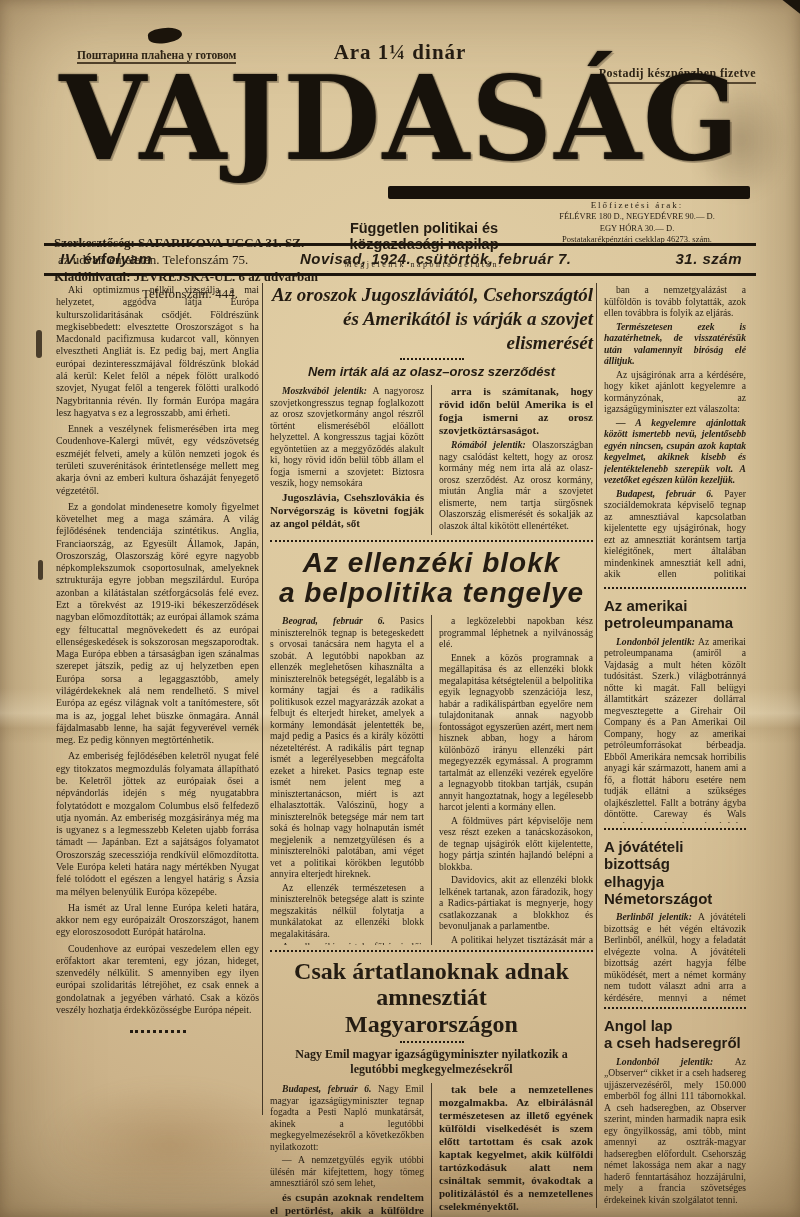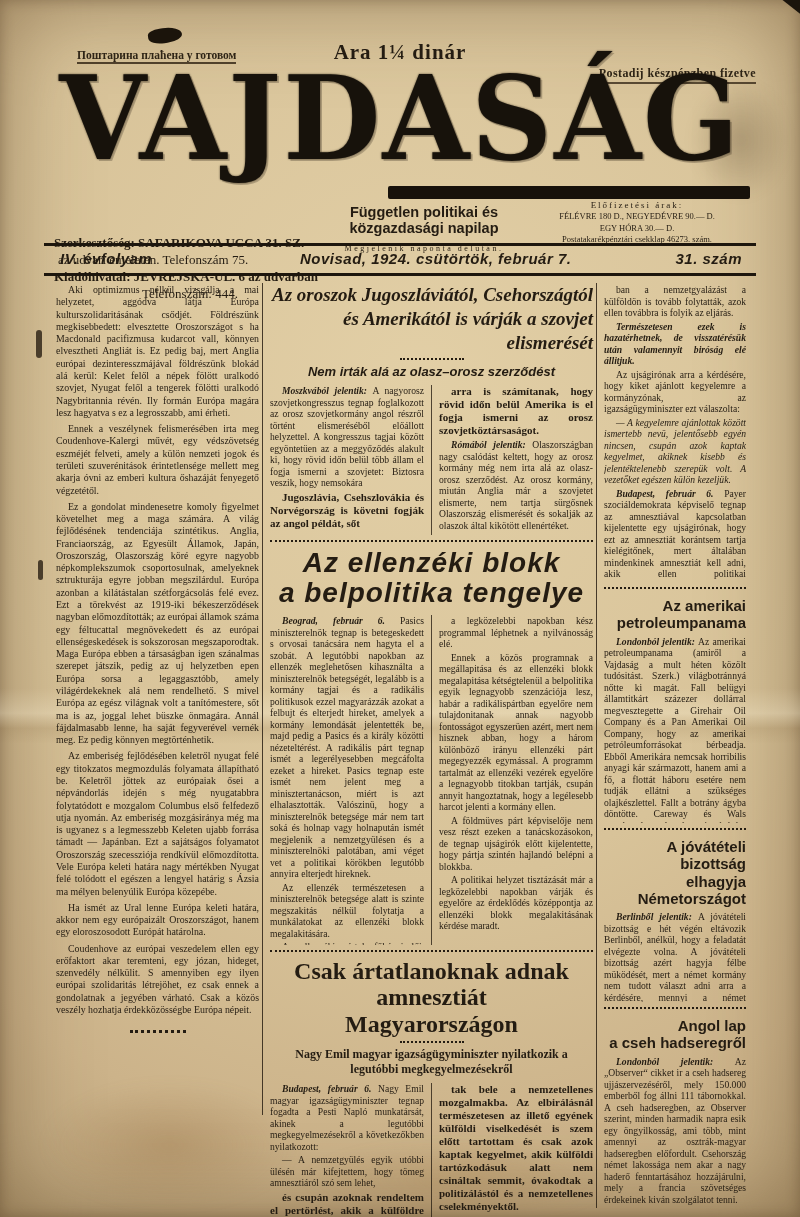--- a/index.html
+++ b/index.html
@@ -29,50 +29,50 @@
     white-space:nowrap;
   }
   .ink-smudge{position:absolute;left:148px;top:28px;width:34px;height:15px;background:#1b140b;border-radius:40% 60% 50% 50%;transform:rotate(-8deg);}
   .ink-bar{position:absolute;left:388px;top:186px;width:362px;height:13px;background:#17110a;border-radius:2px;}
   .corner-mark{position:absolute;left:778px;top:-5px;width:34px;height:13px;background:#1a140c;transform:rotate(38deg);}
   .edge-speck{position:absolute;background:rgba(40,30,18,.8);border-radius:3px;}
   .infobar{position:absolute;top:199px;left:54px;width:694px;display:flex;}
   .ed{width:268px;font-size:13px;line-height:1.3;margin-top:36px;}
   .ed .b1{font-weight:700;}
   .ed .b2{padding-left:4px;}
-  .tag{flex:1;text-align:center;padding-top:5px;}
+  .tag{flex:1;text-align:center;padding-top:21px;}
   .tag-main{font-family:"Liberation Sans",sans-serif;font-weight:700;font-size:14.5px;}
   .tag-sub{font-size:8px;letter-spacing:2.5px;margin-top:8px;}
   .subs{width:222px;text-align:center;font-size:8.5px;line-height:1.35;}
   .subs-t{letter-spacing:2px;font-size:9px;}
   .dateband{position:absolute;top:243px;left:44px;width:712px;height:27px;
     border-top:3px solid #1d160d;border-bottom:3px solid #1d160d;}
   .dateband .itm{position:absolute;top:4px;font-family:"Liberation Sans",sans-serif;font-style:italic;font-weight:700;font-size:15px;letter-spacing:.5px;}
   .vol{left:16px;} .datec{left:256px;} .issue{right:14px;}
   
   .vline{position:absolute;width:1px;background:rgba(42,32,20,.85);}
   .vl1{left:262px;top:283px;height:832px;}
   .vl2{left:596px;top:283px;height:925px;}
   .col-left{position:absolute;left:56px;top:284px;width:203px;}
   .middle{position:absolute;left:270px;top:283px;width:323px;}
   .col-right{position:absolute;left:604px;top:284px;width:142px;}
   .para{font-size:9.6px;line-height:1.2;text-align:justify;text-indent:12px;margin:0 0 2px;}
   .col-left .para{font-size:9.9px;line-height:1.24;margin-bottom:4px;}
   .para.b{font-weight:700;font-size:11px;line-height:1.18;}
-  .para.i{font-style:italic;}
+  .para.i{font-style:italic;font-weight:bold;}
   .para.bi{font-weight:700;font-style:italic;}
   .para.c{text-align:center;text-indent:0;}
   .para em{font-style:italic;font-weight:700;}
   .h-europa{font-weight:700;font-size:27px;text-align:center;margin:0 0 8px;line-height:1;}
   .h-main{font-style:italic;font-weight:700;font-size:19px;line-height:1.25;text-align:right;margin:0;}
   .h-sub{font-family:"Liberation Sans",sans-serif;font-style:italic;font-weight:700;font-size:13px;text-align:center;margin:2px 0 6px;}
   .h-ellenzek{font-family:"Liberation Sans",sans-serif;font-style:italic;font-weight:700;font-size:28px;line-height:1.05;text-align:center;letter-spacing:1px;margin:4px 0 8px;}
   .h-amnesty{font-weight:700;font-size:24px;line-height:1.1;text-align:center;margin:4px 0 0;}
   .h-sub2{font-weight:700;font-size:12px;text-align:center;line-height:1.25;margin:2px 0 6px;}
-  .h-side{font-family:"Liberation Sans",sans-serif;font-weight:700;font-size:15px;line-height:1.15;text-align:right;margin:2px 0 4px;}
+  .h-side{font-family:"Liberation Sans",sans-serif;font-weight:700;font-size:15px;line-height:1.15;text-align:left;margin:2px 0 4px;}
   .cols{display:flex;overflow:hidden;}
   .cols .c{width:154px;}
   .cols .cdiv{width:1px;background:rgba(42,32,20,.8);margin:0 7px;}
   .sec-main-cols{height:150px;}
   .sec-ellenzek-cols{height:330px;}
   .sec-amnesty-cols{height:180px;}
   .dots-sm{width:64px;margin:4px auto;border-top:2px dotted #241c12;}
   .dotrule{border-top:2px dotted #241c12;margin:5px 0 6px;}
   .enddots{width:56px;margin:14px auto 0;border-top:3px dotted #241c12;}
   .rsec{overflow:hidden;}
@@ -169,20 +169,21 @@
         <div class="c">
             <p class="para"><em>Beograd, február 6. </em>Pasics miniszterelnök tegnap is betegeskedett s orvosai tanácsára nem hagyta el a szobát. A legutóbbi napokban az ellenzék meglehetősen kihasználta a miniszterelnök betegségét, legalább is a kormány tagjai és a radikális politikusok ezzel magyarázzák azokat a felbujt és elterjedt hireket, amelyek a kormány lemondását jelentették be, majd pedig a Pasics és a király közötti nézeteltérést. A radikális párt tegnap ismét a legerélyesebben megcáfolta ezeket a hireket. Pasics tegnap este ismét nem jelent meg a minisztertanácson, miért is azt elhalasztották. Valószinü, hogy a miniszterelnök betegsége már nem tart soká és holnap vagy holnapután ismét megjelenik a nemzetgyülésen és a miniszterelnöki palotában, ami véget vet a politikai körökben legutóbb annyira elterjedt hireknek.</p>
             <p class="para">Az ellenzék természetesen a miniszterelnök betegsége alatt is szinte megszakitás nélkül folytatja a munkálatokat az ellenzéki blokk megalakitására.</p>
             <p class="para">Az ellenzéki pártok főképviselői, Davidovics Ljuba, Korosec és Spaho tegnap is folytatták konferenciájukat, amelyen az ellenzéki blokk programmjának a megállapitásán fáradoztak. Ennek az egységes programmnak a megállapitása nagy nehézségekbe ütközik, de az ellenzék vezérei a legoptimisztikusabban nyilatkoznak róla és remélik, hogy már</p>
           </div>
         <div class="cdiv"></div>
         <div class="c">
             <p class="para">a legközelebbi napokban kész programmal léphetnek a nyilvánosság elé.</p>
             <p class="para">Ennek a közös programnak a megállapitása és az ellenzéki blokk megalapitása kétségtelenül a belpolitika egyik legnagyobb szenzációja lesz, habár a radikálispártban egyelőre nem tulajdonitanak annak nagyobb fontosságot egyszerüen azért, mert nem hisznek abban, hogy a három különböző irányu ellenzéki párt megegyezzék egymással. A programm tartalmát az ellenzéki vezérek egyelőre a legnagyobb titokban tartják, csupán annyit hangoztatnak, hogy a legélesebb harcot jelenti a kormány ellen.</p>
             <p class="para">A földmüves párt képviselője nem vesz részt ezeken a tanácskozásokon, de tegnap ujságirók előtt kijelentette, hogy pártja szintén hajlandó belépni a blokkba.</p>
+            <p class="para">Davidovics, akit az ellenzéki blokk lelkének tartanak, azon fáradozik, hogy a Radics-pártiakat is megnyerje, hogy csatlakozzanak a blokkhoz és bevonuljanak a parlamentbe.</p>
             <p class="para">A politikai helyzet tisztázását már a legközelebbi napokban várják és egyelőre az érdeklődés középpontja az ellenzéki blokk megalakitásának kérdése maradt.</p>
           </div>
       </div>
     </div>
 
     <div class="dotrule"></div>
 
     <div>
       <h2 class="h-amnesty"><span>Csak ártatlanoknak adnak amnesztiát</span><br><span>Magyarországon</span></h2>
       <div class="dots-sm"></div>

